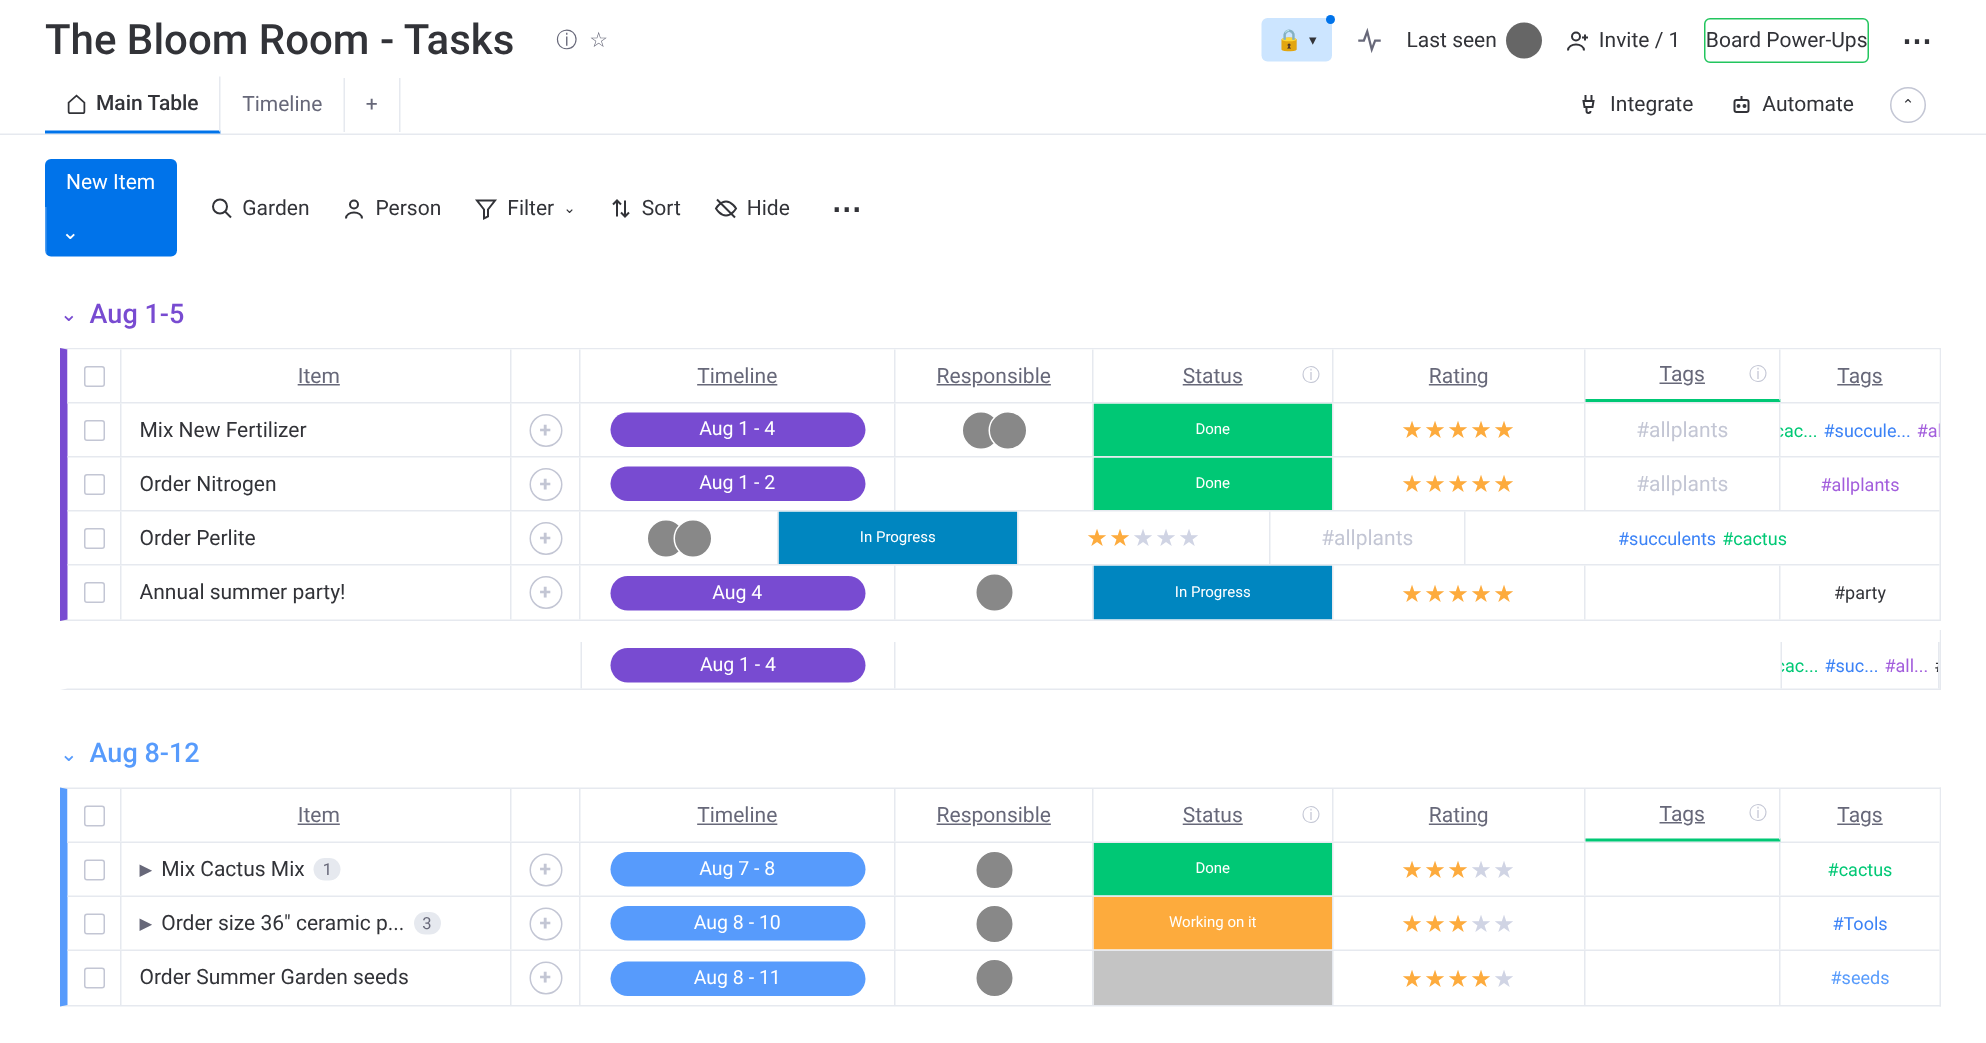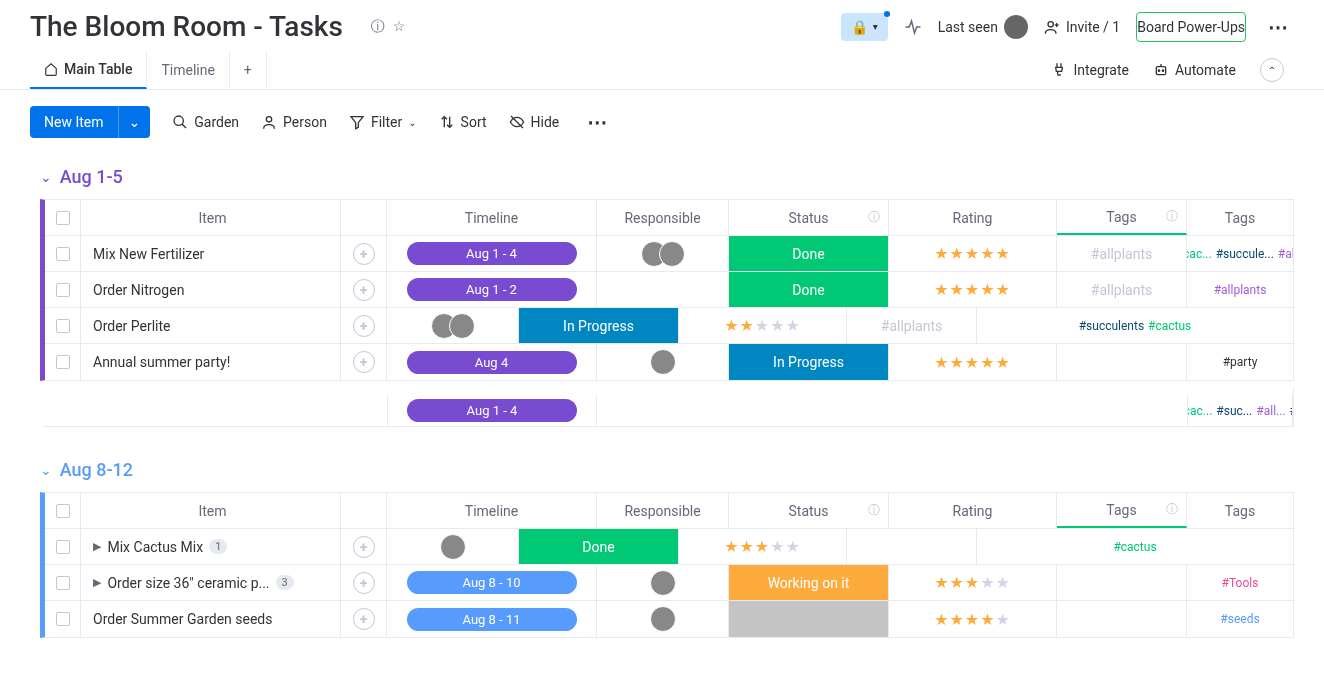--- a/index.html
+++ b/index.html
@@ -16,66 +16,66 @@
 .powerups-btn { border: 1px solid #22c55e; border-radius: 4px; padding: 6px 0; cursor: pointer; }
 .dots-btn { font-size: 20px; font-weight: bold; cursor: pointer; padding: 0 6px; }
 .tabs { display: flex; align-items: center; padding: 8px 30px 0 30px; border-bottom: 1px solid #e6e9ef; }
 .tab { display: flex; align-items: center; gap: 6px; padding: 10px 14px; cursor: pointer; color: #676879; border-right: 1px solid #e6e9ef; }
 .tab.active { color: #323338; border-bottom: 2px solid #0073ea; font-weight: 500; }
 .tab:last-child { border-right: none; }
 .tabs-right { margin-left: auto; display: flex; align-items: center; gap: 24px; padding-right: 10px; }
 .tabs-right-item { display: flex; align-items: center; gap: 6px; cursor: pointer; color: #323338; }
 .collapse-circle { width: 24px; height: 24px; border: 1px solid #c3c6d4; border-radius: 50%; display: flex; align-items: center; justify-content: center; cursor: pointer; }
 .toolbar { display: flex; align-items: center; gap: 22px; padding: 16px 30px; }
-.new-item-btn { background: #0073ea; color: #fff; border-radius: 4px; display: flex; align-items: flex-start; cursor: pointer; }
+.new-item-btn { background: #0073ea; color: #fff; border-radius: 4px; display: flex; align-items: flex-start; cursor: pointer; flex-direction: column; }
 .new-item-btn .lbl { padding: 8px 14px; }
 .new-item-btn .dd { padding: 8px 10px; border-left: 1px solid rgba(255,255,255,.3); }
 .toolbar-item { display: flex; align-items: center; gap: 6px; color: #323338; cursor: pointer; }
 .group { padding: 0 30px 20px 40px; }
 .group-header { display: flex; align-items: center; gap: 8px; padding: 12px 0; }
 .group-title { font-size: 18px; font-weight: 500; }
 .group-1 .group-title, .group-1 .group-caret { color: #784bd1; }
 .group-2 .group-title, .group-2 .group-caret { color: #579bfc; }
 .table { border: 1px solid #e6e9ef; border-left: none; position: relative; }
 .group-1 .table { border-left: 5px solid #784bd1; }
 .group-2 .table { border-left: 5px solid #579bfc; }
 .row { display: flex; border-bottom: 1px solid #e6e9ef; min-height: 36px; }
 .row:last-child { border-bottom: none; }
-.row.head { color: #676879; background: #fff; }
+.row.head { color: #676879; background: #fff; text-decoration: underline; }
 .cell { border-right: 1px solid #e6e9ef; display: flex; align-items: center; justify-content: center; padding: 4px 8px; overflow: hidden; white-space: nowrap; }
 .cell:last-child { border-right: none; }
 .c-check { width: 36px; flex: 0 0 36px; }
 .c-item { width: 260px; flex: 0 0 260px; justify-content: flex-start; padding-left: 12px; position: relative; }
 .c-add { width: 46px; flex: 0 0 46px; }
 .c-timeline { width: 210px; flex: 0 0 210px; }
 .c-resp { width: 132px; flex: 0 0 132px; }
 .c-status { width: 160px; flex: 0 0 160px; padding: 0; }
 .c-rating { width: 168px; flex: 0 0 168px; }
 .c-tags1 { width: 130px; flex: 0 0 130px; color: #c3c6d4; }
 .c-tags2 { flex: 1; font-size: 12px; gap: 4px; }
 .row.head .c-item { justify-content: center; }
 .checkbox { width: 14px; height: 14px; border: 1px solid #c3c6d4; border-radius: 2px; cursor: pointer; }
 .add-circle { width: 22px; height: 22px; border: 1px solid #c3c6d4; border-radius: 50%; display: flex; align-items: center; justify-content: center; color: #c3c6d4; cursor: pointer; font-size: 14px; font-weight: bold; }
 .timeline-pill { border-radius: 20px; color: #fff; padding: 4px 0; width: 170px; text-align: center; font-size: 13px; }
 .group-1 .timeline-pill { background: #784bd1; }
 .group-2 .timeline-pill { background: #579bfc; }
-.status-pill { width: 100%; height: 100%; display: flex; align-items: center; justify-content: center; color: #fff; font-size: 14px; text-align: center; }
+.status-pill { width: 100%; height: 100%; display: flex; align-items: center; justify-content: center; color: #fff; font-size: 10px; text-align: center; }
 .status-done { background: #00c875; }
 .status-progress { background: #0086c0; }
 .status-working { background: #fdab3d; }
 .status-blank { background: #c4c4c4; }
 .stars { color: #fdab3d; font-size: 16px; letter-spacing: 1px; }
 .star-empty { color: #d0d4e4; }
 .tag { font-size: 12px; }
 .tag-cac { color: #00c875; }
-.tag-succ { color: #0c4a6e; }
+.tag-succ { color: #3b82f6; }
 .tag-all { color: #a25ddc; }
 .tag-party { color: #323338; }
 .tag-cactus2 { color: #00c875; }
-.tag-tools { color: #ec4899; }
+.tag-tools { color: #3b82f6; }
 .tag-seeds { color: #579bfc; }
 .avatar-sm { width: 26px; height: 26px; border-radius: 50%; background: #888; display: inline-block; border: 1px solid #fff; }
 .avatar-sm + .avatar-sm { margin-left: -8px; }
 .row.add-row .c-item { color: #676879; cursor: pointer; }
 .row.summary { border-top: 8px solid #fff; }
 .row.summary .cell { border-right: 1px solid transparent; }
 .row.summary .c-timeline, .row.summary .c-tags2 { border-right: 1px solid #e6e9ef; border-left: 1px solid #e6e9ef; }
 .expand-caret { color: #676879; margin-right: 6px; font-size: 11px; cursor: pointer; }
 .count-badge { background: #e6e9ef; border-radius: 8px; font-size: 11px; padding: 1px 6px; margin-left: 6px; color: #676879; }
 .info-icon { color: #c3c6d4; margin-left: auto; font-size: 12px; }
@@ -400,20 +400,23 @@
             <div class="checkbox"></div>
           </div>
       <div class="cell c-item">
         <span class="expand-caret">▶</span>
         <span>Mix Cactus Mix</span>
         <span class="count-badge">1</span>
       </div>
       <div class="cell c-add">
             <div class="add-circle">+</div>
           </div>
+      <div class="cell c-timeline">
+            <div class="timeline-pill">Aug 7 - 8</div>
+          </div>
       <div class="cell c-resp">
             <span class="avatar-sm"></span>
           </div>
       <div class="cell c-status">
             <div class="status-pill status-done">Done</div>
           </div>
       <div class="cell c-rating">
             <div class="stars">★★★<span class="star-empty">★</span><span class="star-empty">★</span></div>
           </div>
       <div class="cell c-tags1"></div>

